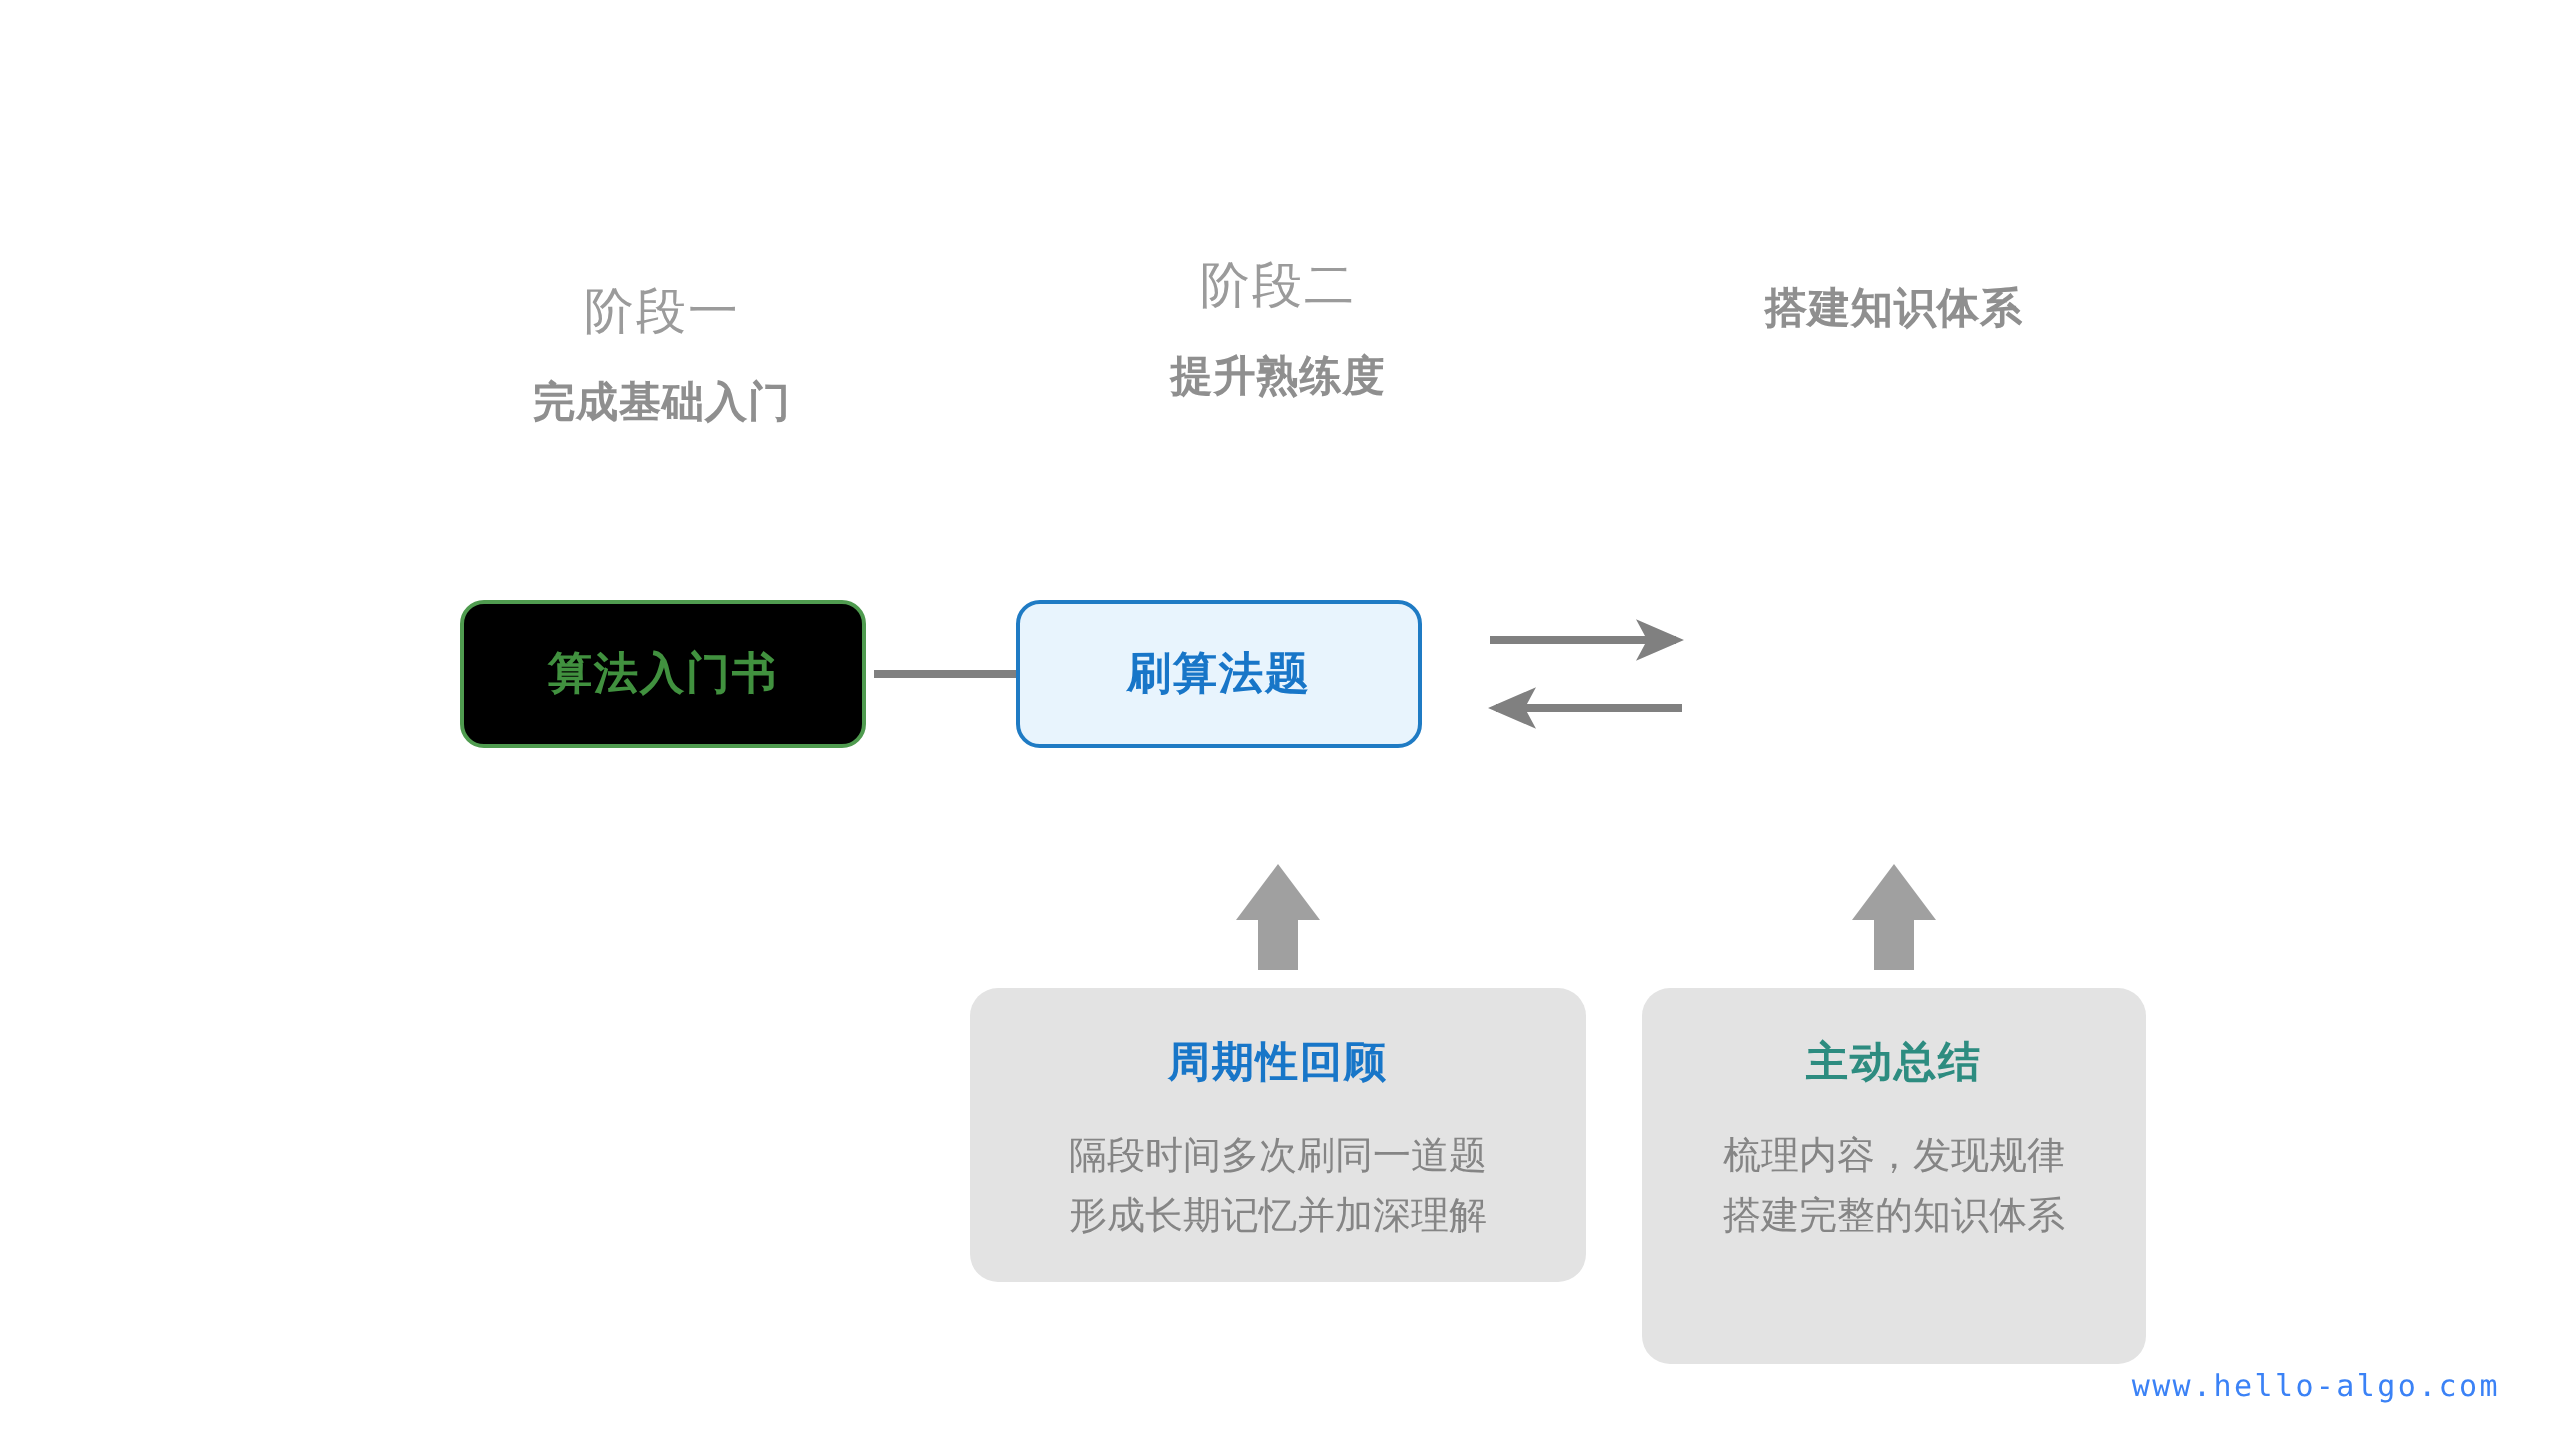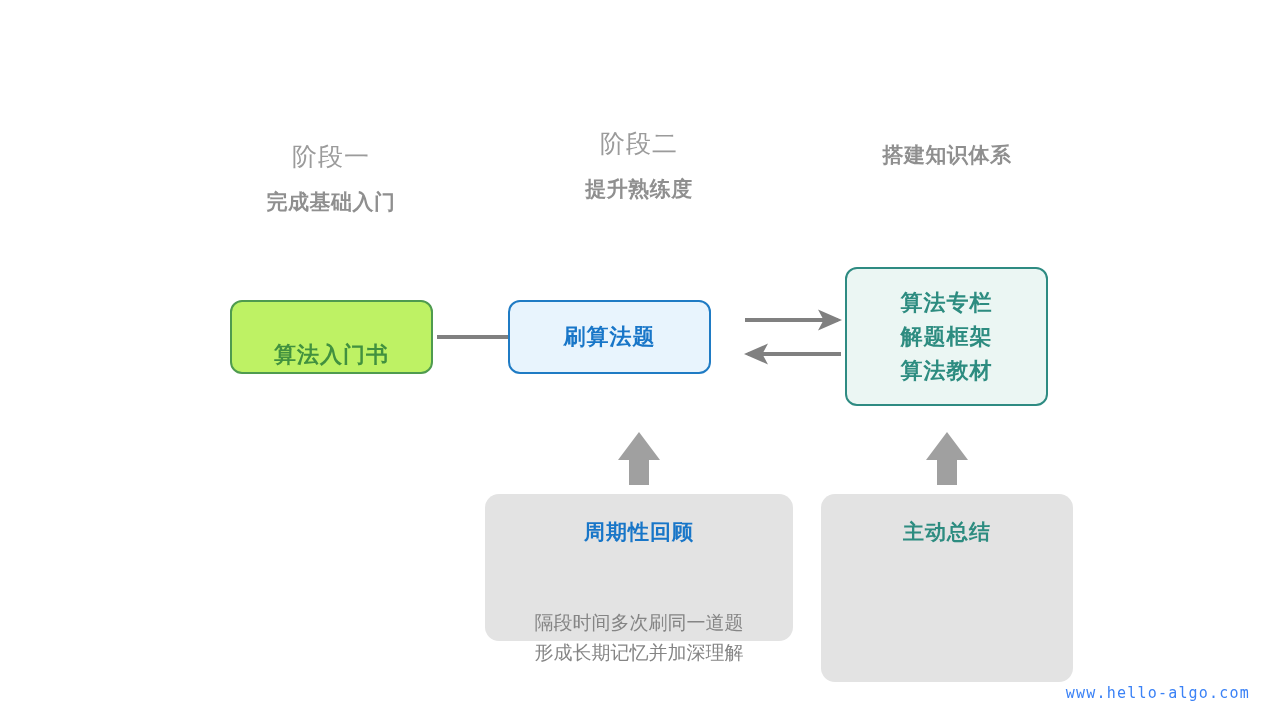--- a/index.html
+++ b/index.html
@@ -68,23 +68,22 @@
     letter-spacing: 1px;
     line-height: 34px;
     white-space: nowrap;
   }
 
   #node-intro-book {
     left: 230px;
     top: 300px;
     width: 203px;
     height: 74px;
-    background: #bef264;
+    background: #000000;
     border-color: #4f9b4f;
-    justify-content: flex-end;
   }
   #node-intro-book .node-line { color: #41913f; }
 
   #node-practice {
     left: 508px;
     top: 300px;
     width: 203px;
     height: 74px;
     background: #e8f4fd;
     border-color: #1f7bc4;
@@ -111,21 +110,20 @@
   
   .tip-card {
     position: absolute;
     box-sizing: border-box;
     background: #e3e3e3;
     border-radius: 14px;
     display: flex;
     flex-direction: column;
     align-items: center;
     padding-top: 24px;
-    gap: 44px;
   }
   .tip-title {
     font-size: 21px;
     font-weight: 700;
     letter-spacing: 1px;
     line-height: 28px;
     white-space: nowrap;
   }
   .tip-body {
     margin-top: 18px;
@@ -213,33 +211,32 @@
   </svg>
 
   <div class="node" id="node-intro-book">
     <div class="node-line">算法入门书</div>
   </div>
 
   <div class="node" id="node-practice">
     <div class="node-line">刷算法题</div>
   </div>
 
-  <div class="node" id="node-knowledge">
-    <div class="node-line">算法专栏</div>
-    <div class="node-line">解题框架</div>
-    <div class="node-line">算法教材</div>
-  </div>
 
   <div class="tip-card" id="tip-card-review">
     <div class="tip-title">周期性回顾</div>
     <div class="tip-body">
       <div>隔段时间多次刷同一道题</div>
       <div>形成长期记忆并加深理解</div>
     </div>
   </div>
 
   <div class="tip-card" id="tip-card-summary">
     <div class="tip-title">主动总结</div>
+    <div class="tip-body">
+      <div>梳理内容，发现规律</div>
+      <div>搭建完整的知识体系</div>
+    </div>
   </div>
 
   <div id="watermark">www.hello-algo.com</div>
 
 </div>
 
 </body></html>

